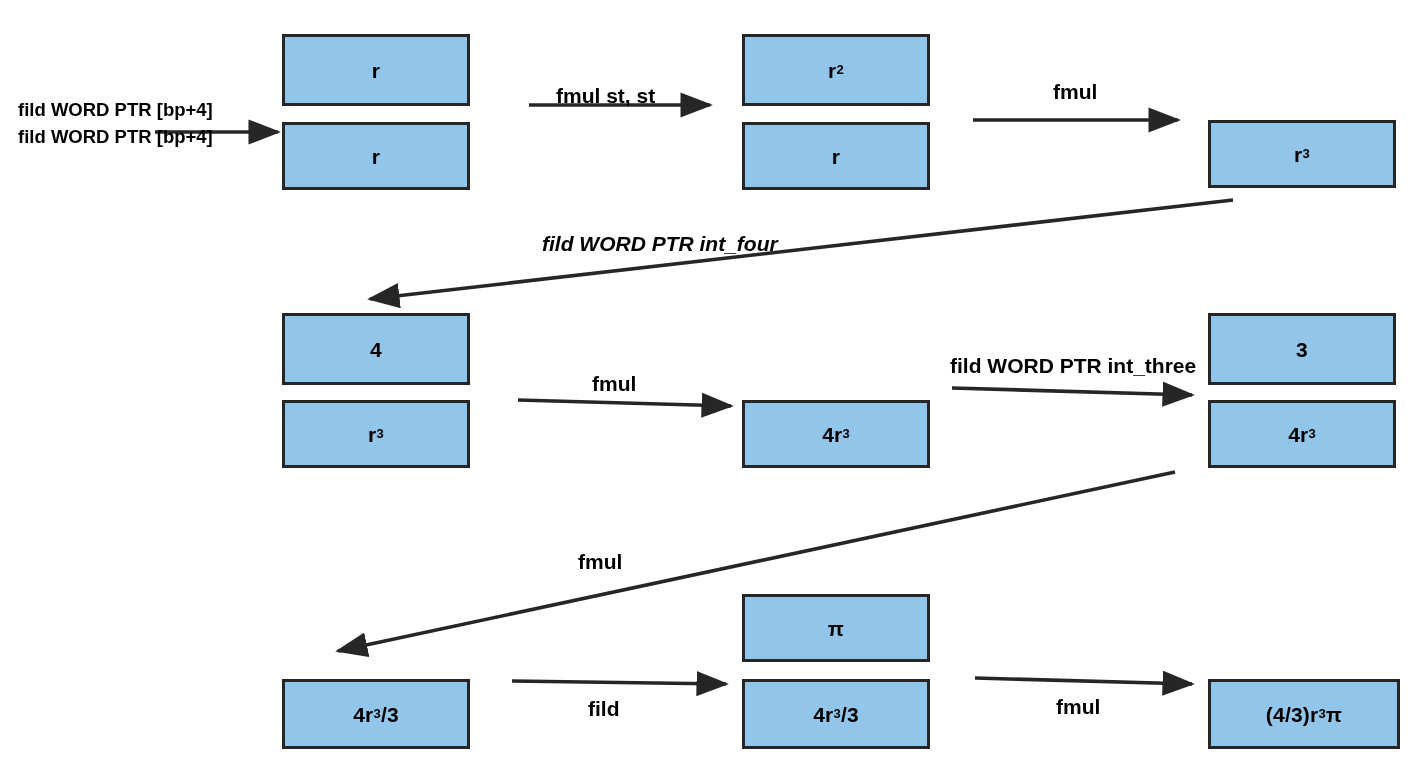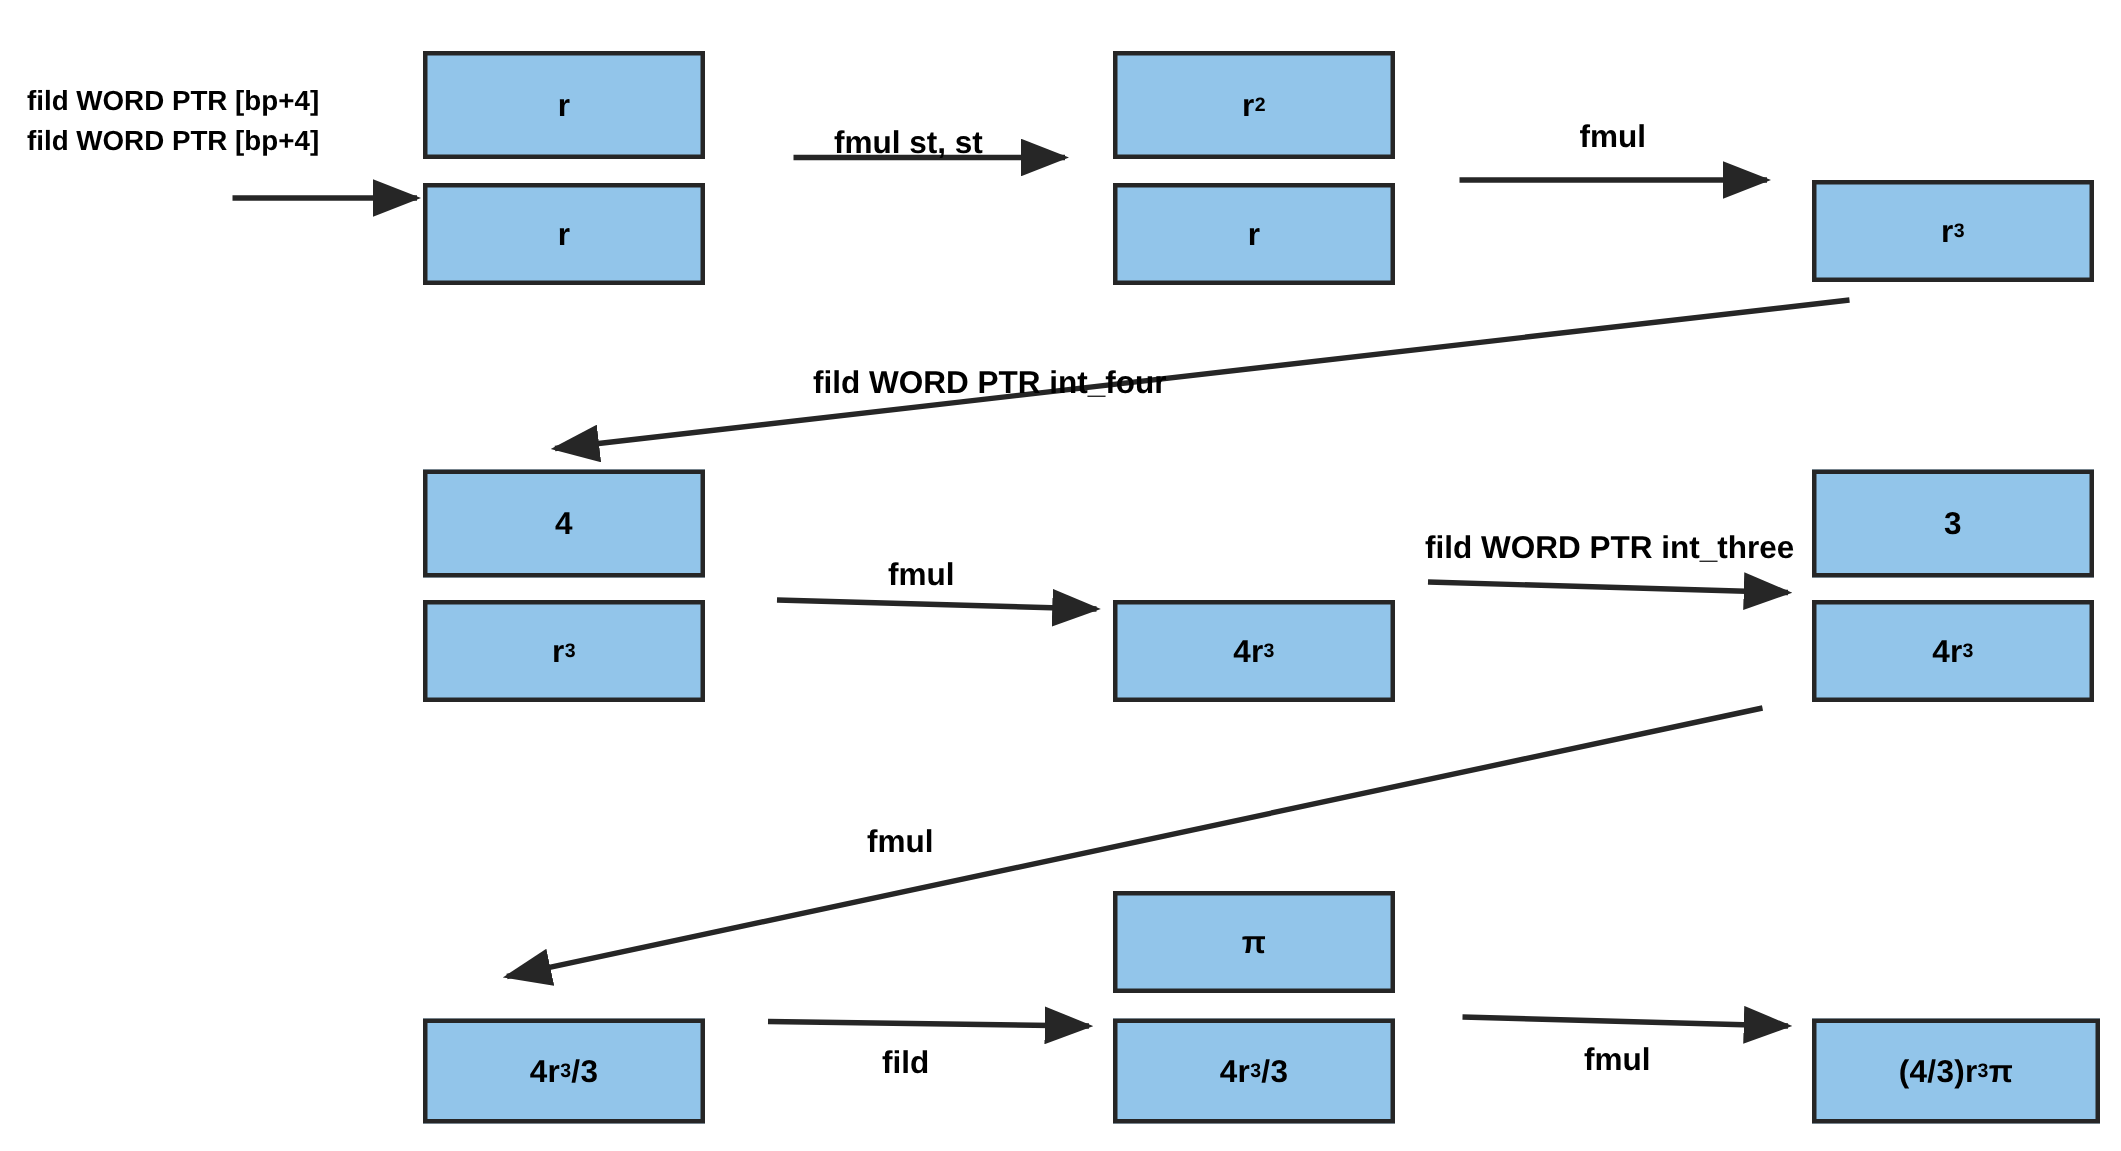--- a/index.html
+++ b/index.html
@@ -42,20 +42,21 @@
     white-space: nowrap;
     line-height: 1.35;
   }
   .code-label {
     position: absolute;
     font-weight: bold;
     font-size: 18.5px;
     color: #000000;
     white-space: pre;
     line-height: 1.45;
+    margin-top: 43px;
   }
   .arrow-layer {
     position: absolute;
     left: 0;
     top: 0;
     width: 1414px;
     height: 767px;
     pointer-events: none;
   }
 </style>
@@ -84,21 +85,21 @@
   </svg>
 
   <div id="code-label-layer">
       <div class="code-label" style="left: 18px; top: 54px;">fild WORD PTR [bp+4]</div>
       <div class="code-label" style="left: 18px; top: 81px;">fild WORD PTR [bp+4]</div>
     </div>
 
   <div id="op-label-layer">
       <div class="op-label" style="left: 556px; top: 82px;">fmul st, st</div>
       <div class="op-label" style="left: 1053px; top: 78px;">fmul</div>
-      <div class="op-label" style="left: 542px; top: 242px;">fild WORD PTR int_four</div>
+      <div class="op-label" style="left: 542px; top: 230px; font-style: italic;">fild WORD PTR int_four</div>
       <div class="op-label" style="left: 592px; top: 370px;">fmul</div>
       <div class="op-label" style="left: 938px; top: 352px; margin-left: 12px;">fild WORD PTR int_three</div>
       <div class="op-label" style="left: 578px; top: 548px;">fmul</div>
       <div class="op-label" style="left: 588px; top: 695px;">fild</div>
       <div class="op-label" style="left: 1056px; top: 693px;">fmul</div>
     </div>
 
   <div id="box-layer">
       <div class="stack-box" style="left: 282px; top: 34px; width: 188px; height: 72px; background: rgb(146, 197, 234); border-color: rgb(38, 38, 38); color: rgb(0, 0, 0);">
         <span>r</span>

